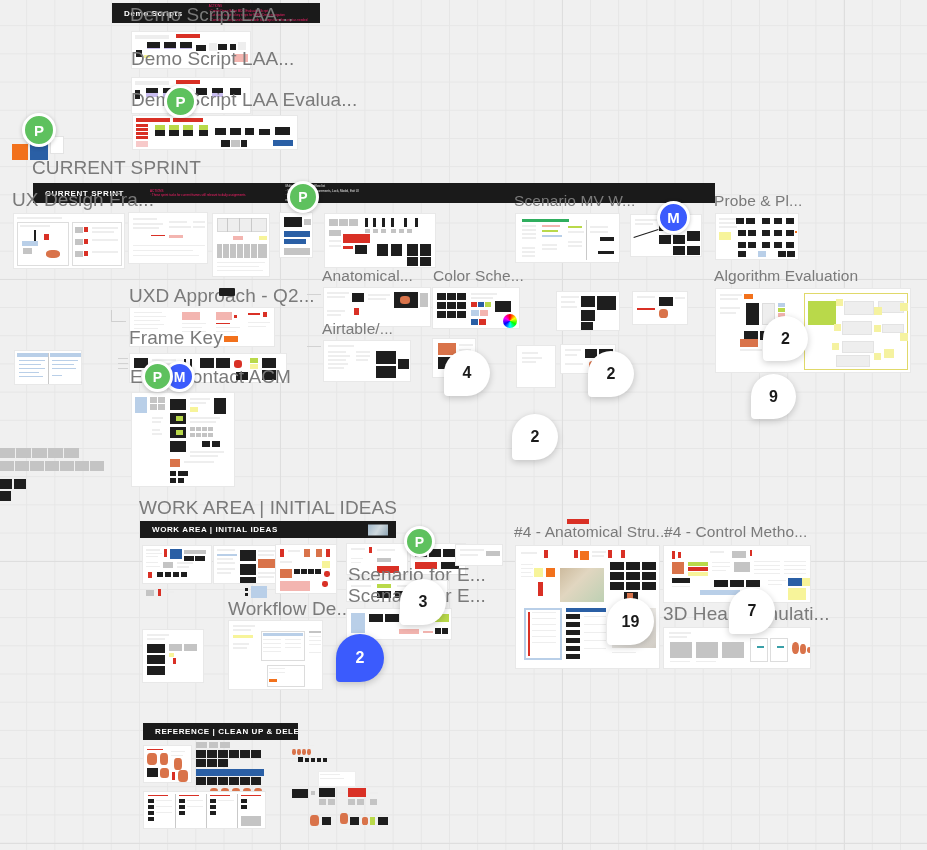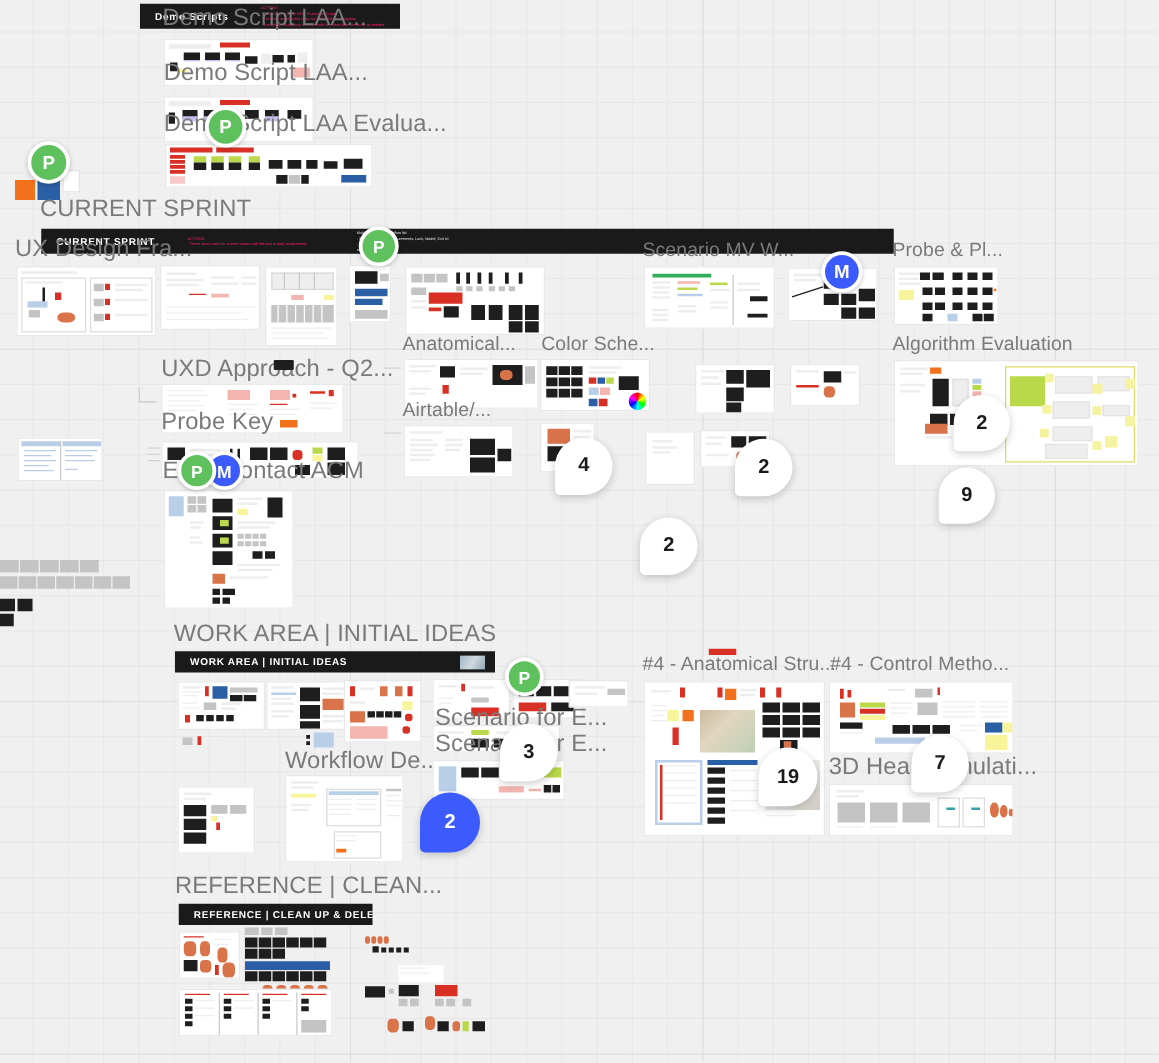--- a/index.html
+++ b/index.html
@@ -559,21 +559,21 @@
     <div class="blk b-red" style="left:86px;top:15px;width:14px;height:1px;"></div>
     <div class="blk b-lgray" style="left:86px;top:19px;width:24px;height:1px;"></div>
     <div class="blk b-lgray" style="left:86px;top:23px;width:20px;height:1px;"></div>
     <div class="blk b-red" style="left:118px;top:5px;width:12px;height:2px;"></div>
     <div class="blk b-red" style="left:133px;top:4px;width:4px;height:5px;"></div>
     <div class="blk b-lgray" style="left:118px;top:14px;width:22px;height:1px;"></div>
     <div class="blk b-lgray" style="left:118px;top:18px;width:18px;height:1px;"></div>
     <div class="blk b-orange" style="left:94px;top:28px;width:14px;height:6px;"></div>
   </div>
 
-  <div class="frame-title ft-lg" style="left:129px; top:327px;">Probe Key</div>
+  <div class="frame-title ft-lg" style="left:129px; top:327px;">Frame Key</div>
 
   <div class="frame" style="left:129px; top:353px; width:158px; height:30px;">
     <div class="blk b-dark" style="left:4px;top:4px;width:14px;height:10px;"></div>
     <div class="blk b-lgray" style="left:22px;top:5px;width:24px;height:2px;"></div>
     <div class="blk b-lgray" style="left:22px;top:9px;width:20px;height:2px;"></div>
     <div class="blk b-dark" style="left:54px;top:5px;width:2px;height:8px;"></div>
     <div class="blk b-dark" style="left:60px;top:5px;width:2px;height:8px;"></div>
     <div class="blk b-dark" style="left:70px;top:4px;width:14px;height:10px;"></div>
     <div class="blk b-dark" style="left:86px;top:4px;width:14px;height:10px;"></div>
     <div class="blk b-red" style="left:104px;top:6px;width:8px;height:8px;border-radius:40%;"></div>
@@ -940,21 +940,20 @@
     <div class="blk b-lgray" style="left:32px;top:33px;width:20px;height:1px;"></div>
     <div class="blk b-white" style="left:86px;top:10px;width:18px;height:24px;border:1px solid #ddd;"></div>
     <div class="blk b-white" style="left:106px;top:10px;width:18px;height:24px;border:1px solid #ddd;"></div>
     <div class="blk b-teal" style="left:93px;top:18px;width:7px;height:2px;"></div>
     <div class="blk b-teal" style="left:113px;top:18px;width:7px;height:2px;"></div>
     <div class="blk b-flesh" style="left:128px;top:14px;width:7px;height:12px;border-radius:45%;"></div>
     <div class="blk b-flesh" style="left:136px;top:16px;width:6px;height:10px;border-radius:45%;"></div>
     <div class="blk b-flesh" style="left:143px;top:19px;width:4px;height:6px;border-radius:45%;"></div>
   </div>
 
-  <div class="frame-title ft-lg" style="left:140px; top:698px;">REFERENCE | CLEAN...</div>
 
   <div class="banner" style="left:143px; top:723px; width:155px; height:17px;">
     <span class="btitle">REFERENCE | CLEAN UP &amp; DELETE</span>
   </div>
 
   <div class="frame" style="left:143px; top:745px; width:49px; height:38px;">
     <div class="blk b-red" style="left:3px;top:3px;width:16px;height:1px;"></div>
     <div class="blk b-flesh" style="left:3px;top:7px;width:10px;height:12px;border-radius:35%;"></div>
     <div class="blk b-flesh" style="left:16px;top:7px;width:8px;height:12px;border-radius:35%;"></div>
     <div class="blk b-lgray" style="left:27px;top:5px;width:14px;height:1px;"></div>

